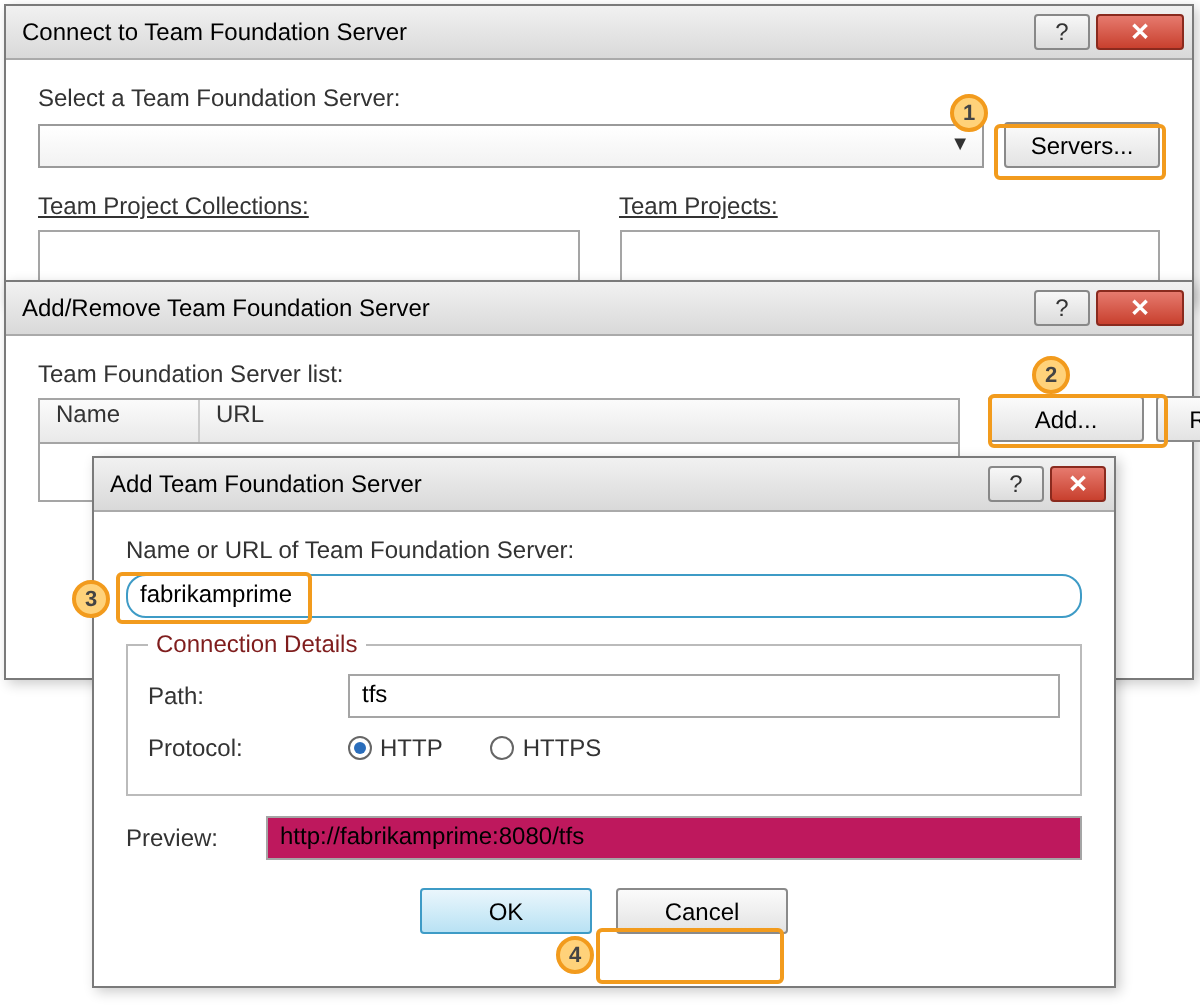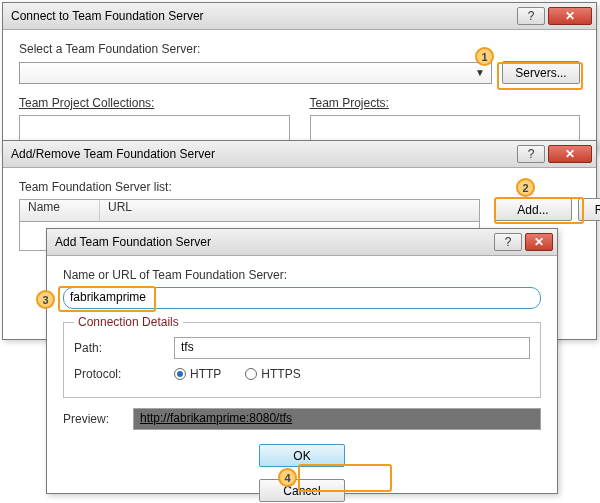--- a/index.html
+++ b/index.html
@@ -166,26 +166,26 @@
         </label>
         <label class="radio">
           <span class="radio-dot"></span>
           <span>HTTPS</span>
         </label>
       </div>
     </fieldset>
 
     <div class="grid-row" style="margin-top:10px;">
       <span class="glbl" style="width:60px;">Preview:</span>
-      <div class="input" style="flex:1; background:#737373;text-decoration:underline;">
+      <div class="input" style="flex:1; background:#be185d;">
         <span>http://fabrikamprime:8080/tfs</span>
       </div>
     </div>
 
-    <div class="row" style="justify-content:center; gap:12px; margin-top:14px;flex-direction:column;">
+    <div class="row" style="justify-content:center; gap:12px; margin-top:14px;">
       <div class="btn primary" style="min-width:86px;">
           <span>OK</span>
         </div>
       <div class="btn" style="min-width:86px;">
           <span>Cancel</span>
         </div>
     </div>
   </div>
 </div>
 

